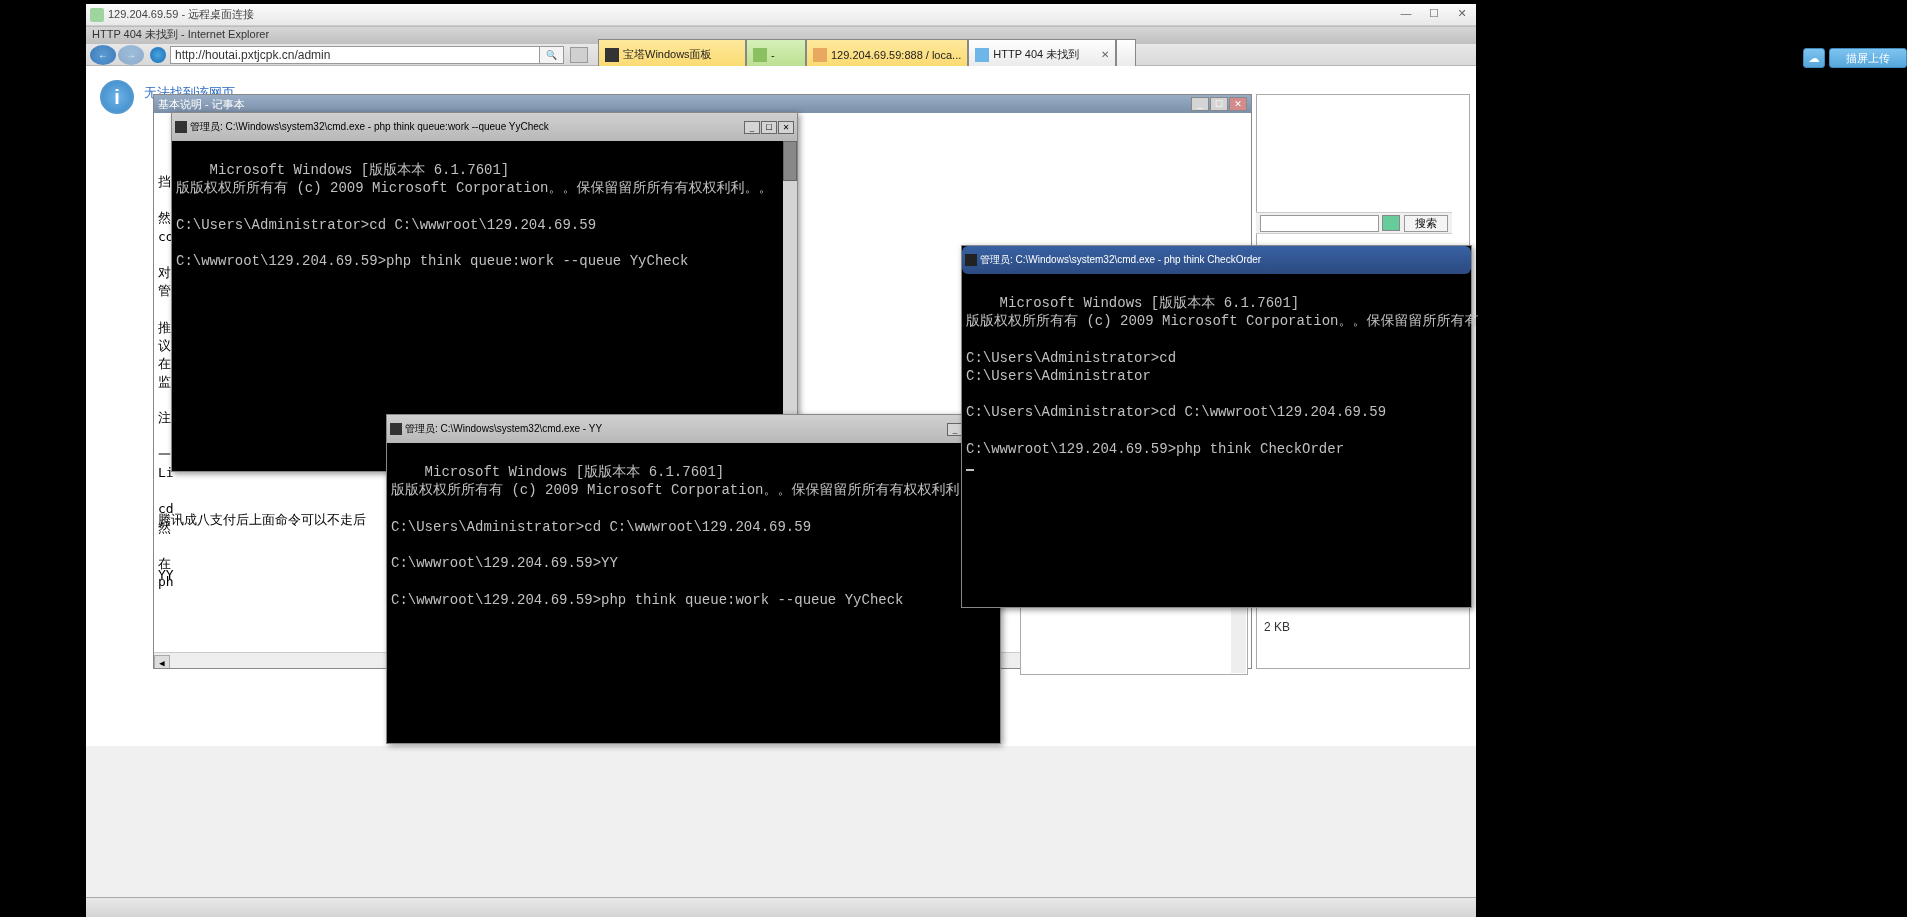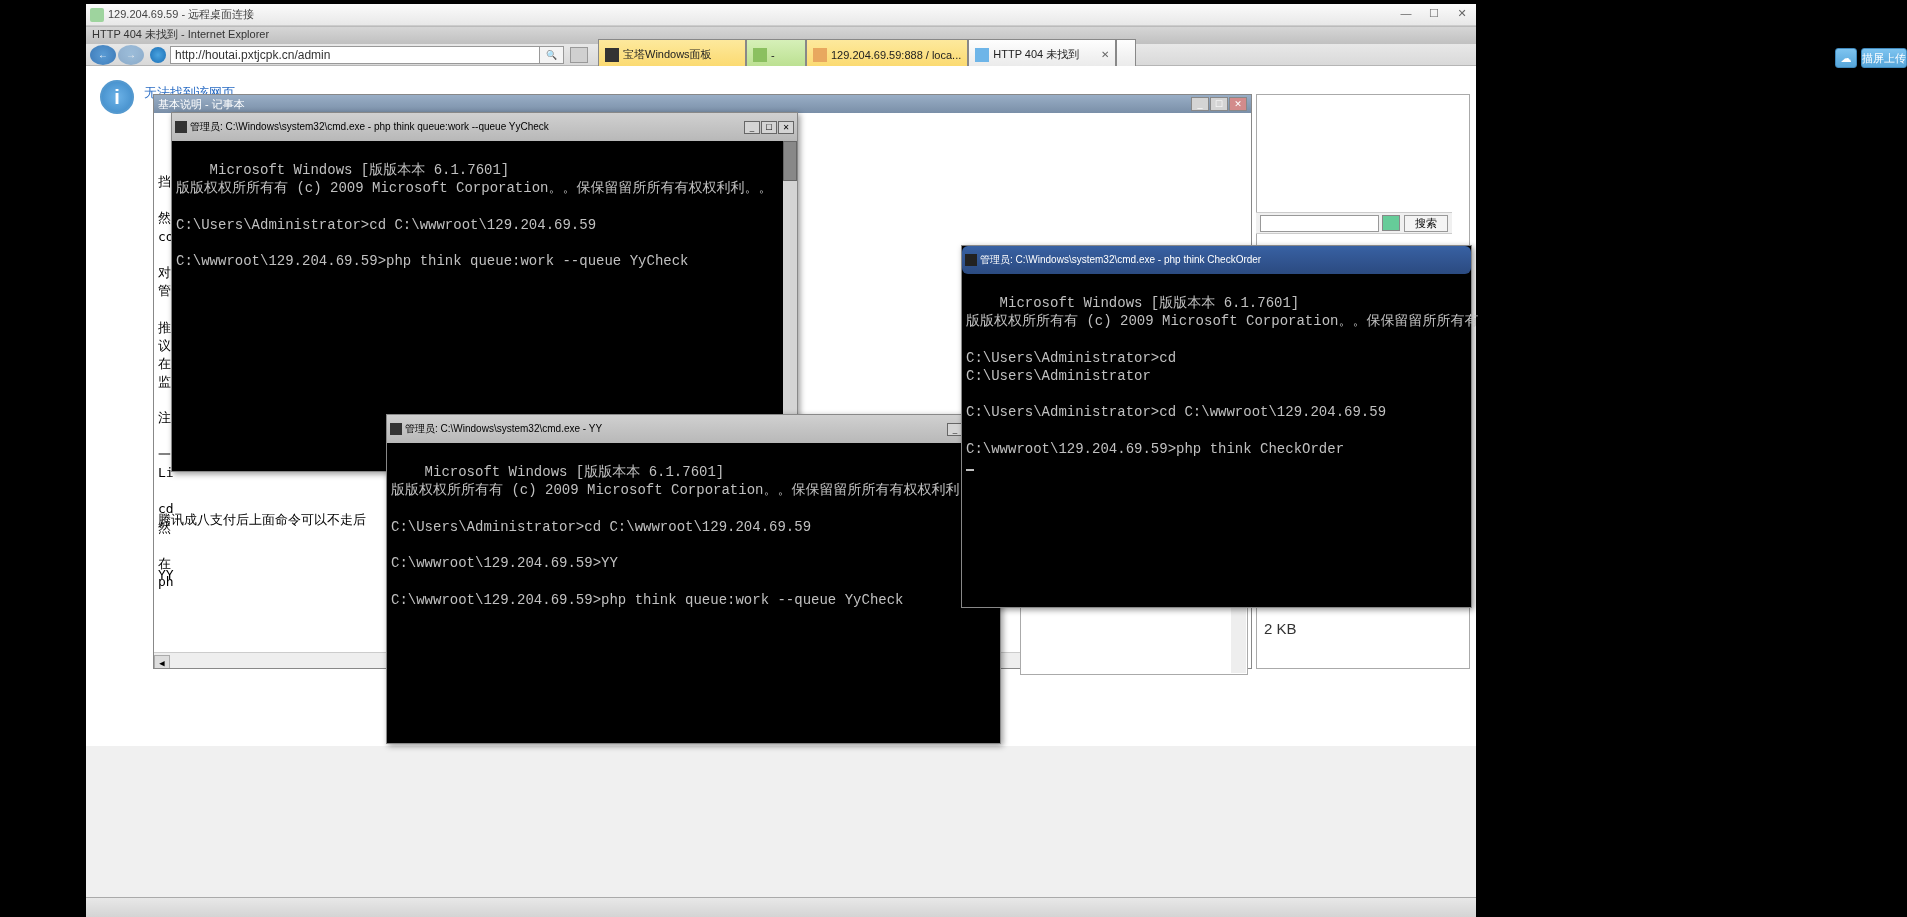--- a/index.html
+++ b/index.html
@@ -307,31 +307,31 @@
       height: 17px; width: 44px;
       border: 1px solid #999;
       background: #f4f4f4;
       font-size: 11px;
       display: flex; align-items: center; justify-content: center;
       margin-left: 4px;
     }
     .file-entry {
       position: absolute;
       left: 1264px; top: 620px;
-      font-size: 15px; color: #333;
+      font-size: 12px; color: #333;
     }
     .top-right-btns {
       position: absolute;
       right: 0; top: 48px;
       display: flex;
       gap: 4px;
     }
     .trb {
       height: 20px;
-      padding: 0 0;
+      padding: 0 16px;
       background: linear-gradient(#7ec4f0, #56a6db);
       border: 1px solid #4089bc;
       border-radius: 3px;
       font-size: 11px;
       color: #fff;
       display: flex; align-items: center;
     }
     .trb.cloud { width: 22px; padding: 0; justify-content: center; }
     .bottom-bar {
       position: absolute;

